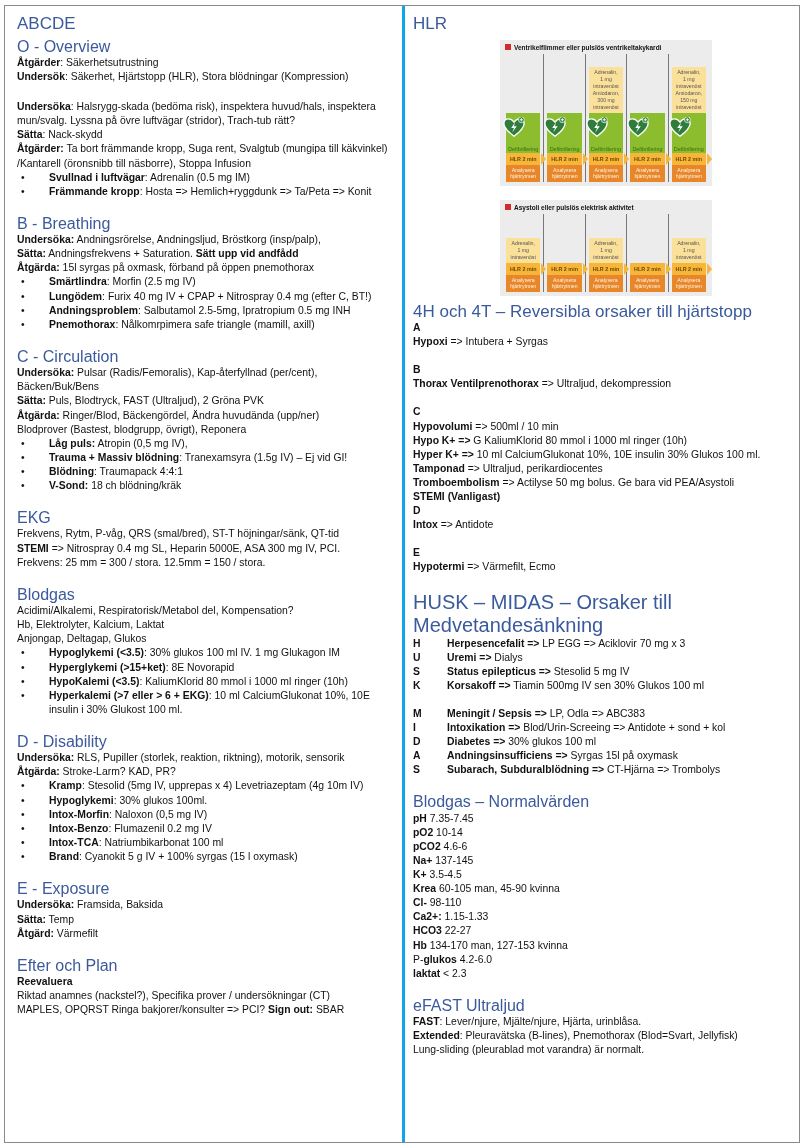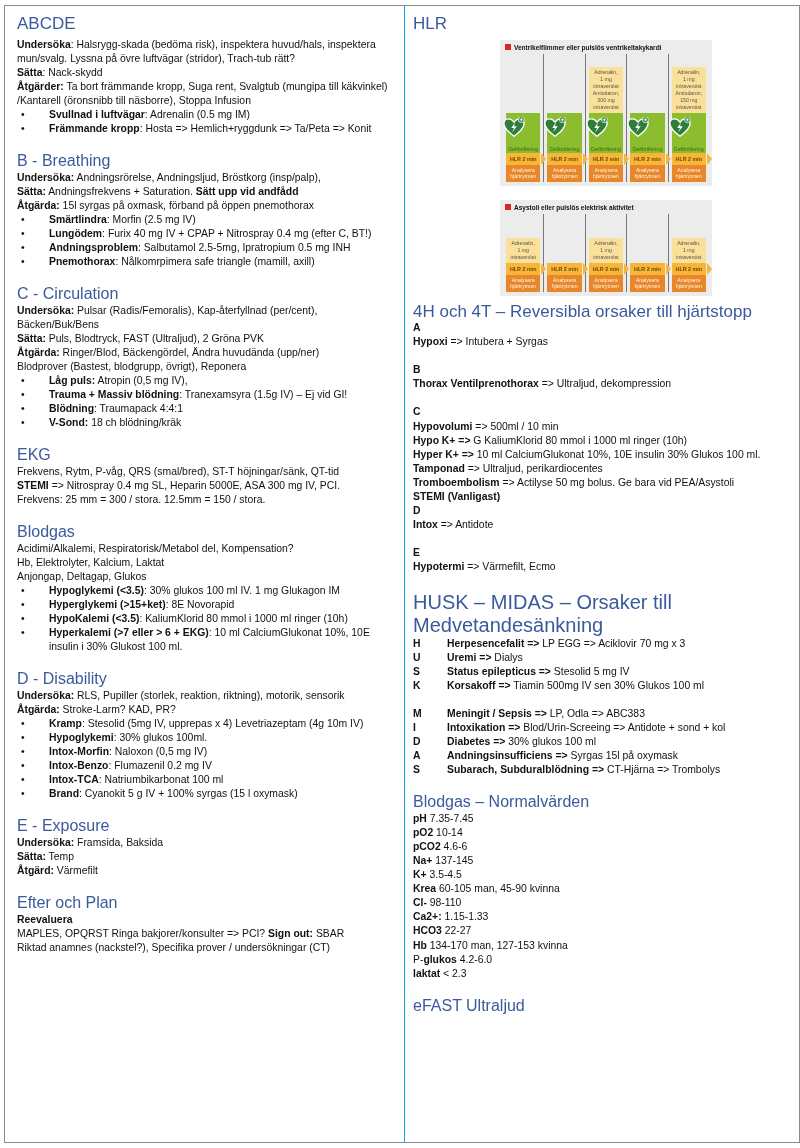--- a/index.html
+++ b/index.html
@@ -1,19 +1,19 @@
 <!DOCTYPE html>
 <html><head>
 <meta charset="utf-8">
 <style>
   html, body { margin: 0; padding: 0; background: #ffffff; }
   body { width: 800px; height: 1148px; overflow: hidden; font-family: "Liberation Sans", sans-serif; color: #111; }
   .page { position: absolute; left: 4px; top: 5px; width: 794px; height: 1136px; border: 1px solid #8a8a8a; display: flex; }
   .col { box-sizing: border-box; padding: 8px 8px 0 12px; position: relative; }
-  .col-left { width: 400px; border-right: 1px solid #0ea5e9; }
+  .col-left { width: 400px; border-right: 3px solid #0ea5e9; }
   .col-right { width: 394px; padding-left: 8px; }
   h1, h2 { color: #3a5a9c; font-weight: normal; margin: 0; line-height: 1.15; }
   h1 { font-size: 17px; margin-bottom: 4px; }
   h2 { font-size: 16px; margin-top: 0; }
   .sec { margin-bottom: 16px; }
   .ln { font-size: 10.4px; line-height: 14.1px; white-space: nowrap; }
   .ln.wrap { white-space: normal; }
   b { font-weight: bold; }
   ul { list-style: none; margin: 0; padding: 0; }
   li { position: relative; padding-left: 32px; font-size: 10.4px; line-height: 14.1px; }
@@ -39,20 +39,27 @@
   .hlr::after { content: ""; position: absolute; right: -6px; top: 0; border-top: 6px solid transparent; border-bottom: 6px solid transparent; border-left: 5px solid #f7b63a; z-index: 2; }
   .ana { background: #e8862a; font-size: 5.2px; line-height: 6.5px; text-align: center; color: #fff3e0; padding: 2px 0; }
 </style>
 </head>
 <body>
 
 <div class="page">
   <div class="col col-left">
     <h1>ABCDE</h1>
 
+    <div class="sec">
+      <h2>O - Overview</h2>
+      <div>
+          <div class="ln"><b>Åtgärder</b>: Säkerhetsutrustning</div>
+          <div class="ln"><b>Undersök</b>: Säkerhet, Hjärtstopp (HLR), Stora blödningar (Kompression)</div>
+        </div>
+    </div>
 
     <div class="sec">
       <div>
           <div class="ln wrap"><b>Undersöka</b>: Halsrygg-skada (bedöma risk), inspektera huvud/hals, inspektera mun/svalg. Lyssna på övre luftvägar (stridor), Trach-tub rätt?</div>
           <div class="ln wrap"><b>Sätta</b>: Nack-skydd</div>
           <div class="ln wrap"><b>Åtgärder:</b>  Ta bort främmande kropp, Suga rent, Svalgtub (mungipa till käkvinkel) /Kantarell (öronsnibb till näsborre), Stoppa Infusion</div>
         </div>
       <ul>
           <li><span class="dot">•</span><b>Svullnad i luftvägar</b>: Adrenalin (0.5 mg IM)</li>
           <li><span class="dot">•</span><b>Främmande kropp</b>: Hosta =&gt; Hemlich+ryggdunk =&gt; Ta/Peta =&gt; Konit</li>
@@ -136,22 +143,22 @@
           <div class="ln"><b>Undersöka:</b> Framsida, Baksida</div>
           <div class="ln"><b>Sätta:</b> Temp</div>
           <div class="ln"><b>Åtgärd:</b> Värmefilt</div>
         </div>
     </div>
 
     <div class="sec">
       <h2>Efter och Plan</h2>
       <div>
           <div class="ln"><b>Reevaluera</b></div>
+          <div class="ln">Riktad anamnes (nackstel?), Specifika prover / undersökningar (CT)</div>
           <div class="ln">MAPLES, OPQRST Ringa bakjorer/konsulter =&gt; PCI? <b>Sign out:</b> SBAR</div>
-          <div class="ln">Riktad anamnes (nackstel?), Specifika prover / undersökningar (CT)</div>
         </div>
     </div>
   </div>
 
   <div class="col col-right">
     <h1>HLR</h1>
 
     <div class="hlr-fig">
       <div class="fig-title">
           <span class="sq"></span>
@@ -398,15 +405,20 @@
           <div class="ln"><b>Ca2+:</b> 1.15-1.33</div>
           <div class="ln"><b>HCO3</b> 22-27</div>
           <div class="ln"><b>Hb</b> 134-170 man, 127-153 kvinna</div>
           <div class="ln">P-<b>glukos</b> 4.2-6.0</div>
           <div class="ln"><b>laktat</b> &lt; 2.3</div>
         </div>
     </div>
 
     <div class="sec">
       <h2>eFAST Ultraljud</h2>
+      <div>
+          <div class="ln"><b>FAST</b>: Lever/njure, Mjälte/njure, Hjärta, urinblåsa.</div>
+          <div class="ln"><b>Extended</b>: Pleuravätska (B-lines), Pnemothorax (Blod=Svart, Jellyfisk)</div>
+          <div class="ln">Lung-sliding (pleurablad mot varandra) är normalt.</div>
+        </div>
     </div>
   </div>
 </div>
 
 </body></html>

